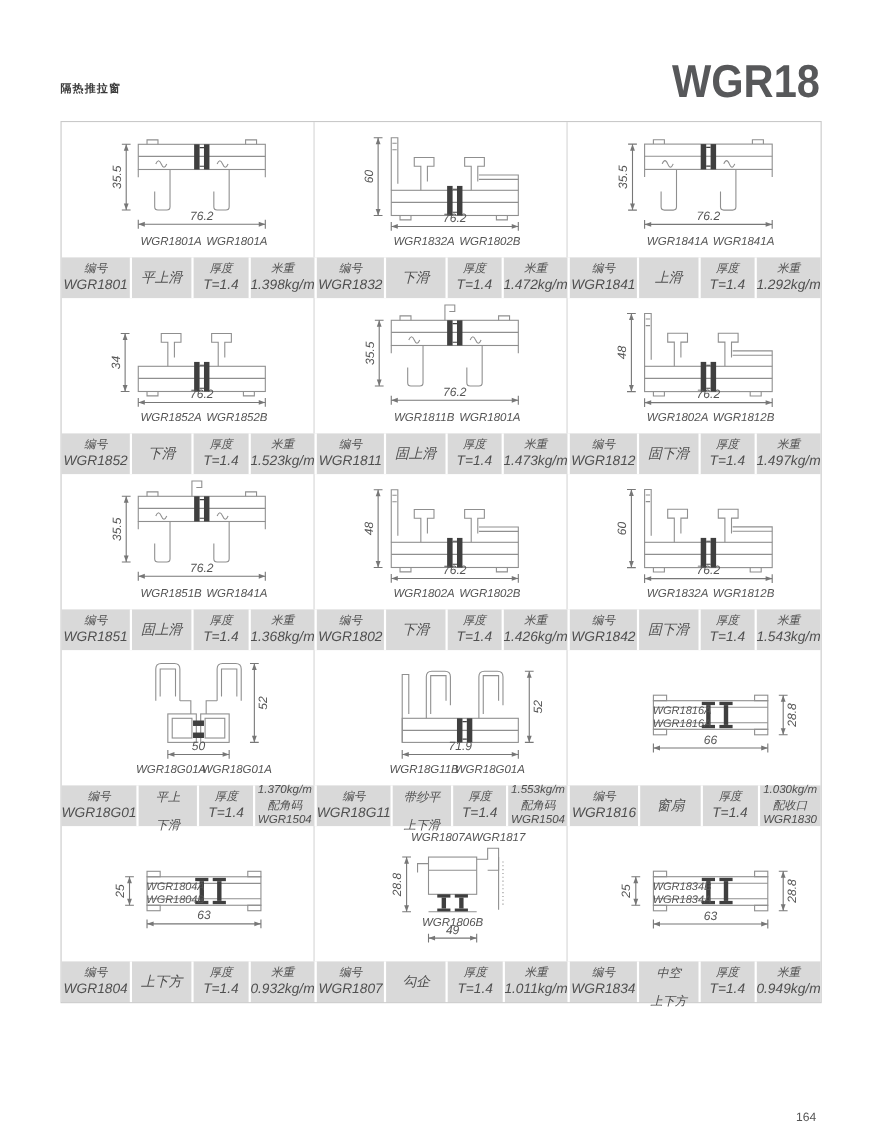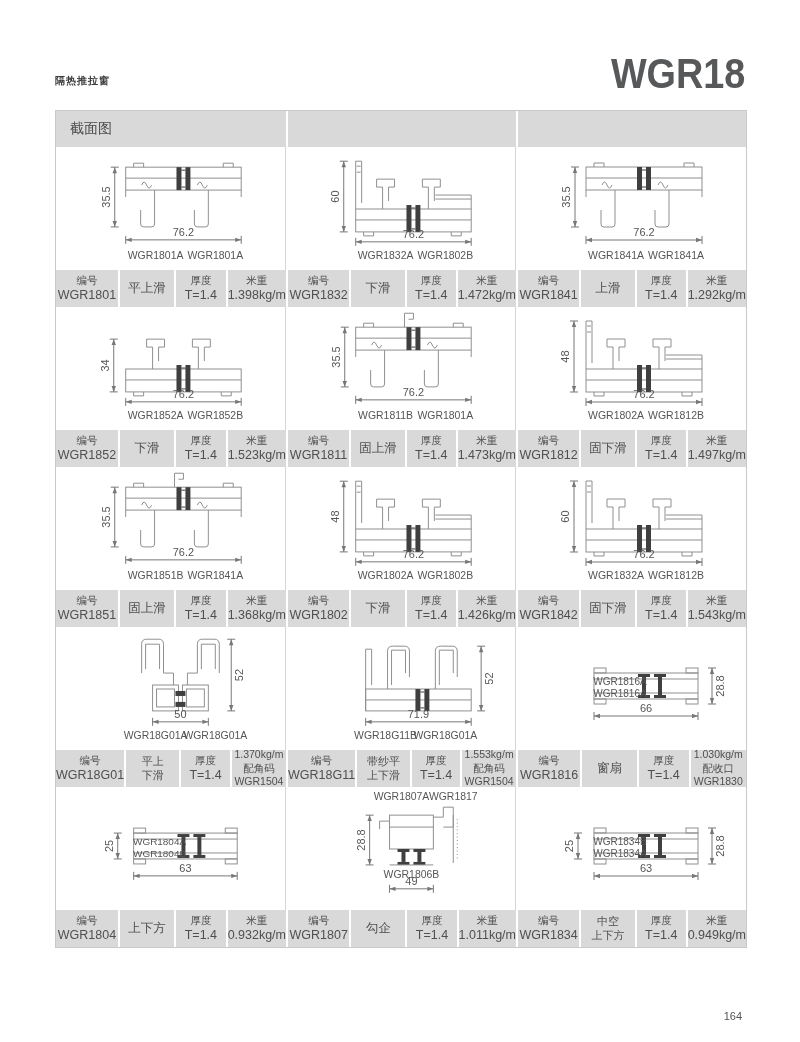--- a/index.html
+++ b/index.html
@@ -5,52 +5,45 @@
   html,body{margin:0;padding:0;background:#fff;}
   body{width:800px;height:1042px;position:relative;font-family:"Liberation Sans","DejaVu Sans",sans-serif;color:#4a4a4a;overflow:hidden;}
   .hdr{position:absolute;left:55px;width:690px;top:40px;height:52px;display:flex;justify-content:space-between;align-items:flex-end;}
   .title{font-size:10px;font-weight:bold;color:#3b3b3b;letter-spacing:1px;padding-bottom:4px;}
   .series{font-size:42px;font-weight:bold;color:#57585a;line-height:.85;transform:scaleX(.9);transform-origin:right bottom;}
   .tbl{position:absolute;left:55px;top:110px;width:690px;border:1px solid #c9c9c9;background:#fff;}
   .thead{height:36px;background:#d9d9d9;display:flex;}
   .hcell{width:230px;height:100%;display:flex;align-items:center;box-sizing:border-box;border-left:2px solid #fff;}
   .hcell:first-child{border-left:none;}
   .hcell span{padding-left:14px;font-size:14px;color:#4a4a4a;}
-  .grid{display:flex;flex-wrap:wrap;width:690px;}
+  .grid{display:flex;flex-wrap:wrap;width:690px;font-style:italic;}
   .cell{width:230px;box-sizing:border-box;}
   .diag{display:block;width:230px;height:123px;box-sizing:border-box;}
   .cell:nth-child(3n+1) .diag,.cell:nth-child(3n+2) .diag{border-right:1px solid #d6d6d6;}
   .spec{height:37px;background:#d9d9d9;display:flex;box-sizing:border-box;}
   .cell:nth-child(3n+2) .spec,.cell:nth-child(3n) .spec{border-left:2px solid #fff;}
   .sc{display:flex;flex-direction:column;justify-content:center;align-items:center;text-align:center;box-sizing:border-box;border-left:2px solid #fff;color:#4f4f4f;}
   .sc:first-child{border-left:none;}
   .c1{flex:65;}.c2{flex:57;}.c3{flex:52;}.c4{flex:58;}
   .lh{font-size:10.5px;line-height:1.3;}
   .lv{font-size:12.5px;line-height:1.3;}
-  .lm{font-size:11px;line-height:1.25;}
+  .lm{font-size:11px;line-height:1.25;margin-top:12px;}
   .ls{font-size:10.5px;line-height:1.3;}
   .pageno{position:absolute;right:58px;bottom:20px;font-size:11px;color:#555;margin-top:19px;}
   svg text{font-family:"Liberation Sans","DejaVu Sans",sans-serif;}
 </style>
 </head>
 <body>
 
 <div class="hdr">
   <div class="title">隔热推拉窗</div>
   <div class="series">WGR18</div>
 </div>
 
 <div class="tbl">
-  <div class="thead">
-    <div class="hcell">
-        <span>截面图</span>
-      </div>
-    <div class="hcell"></div>
-    <div class="hcell"></div>
-  </div>
   <div class="grid">
       <div class="cell">
     <svg class="diag" viewBox="0 0 230 123">
           <g>
             <rect x="70" y="20" width="116" height="23" fill="none" stroke="#8f8f8f" stroke-width="1"></rect>
             <line x1="70" y1="31" x2="186" y2="31" stroke="#8f8f8f" stroke-width="1"></line>
             <path d="M78,20V16H88V20" fill="none" stroke="#8f8f8f" stroke-width="1"></path>
             <path d="M168,20V16H178V20" fill="none" stroke="#8f8f8f" stroke-width="1"></path>
             <rect x="121" y="20" width="5" height="23" fill="#3f3f3f" stroke="none"></rect>
             <rect x="130" y="20" width="5" height="23" fill="#3f3f3f" stroke="none"></rect>

